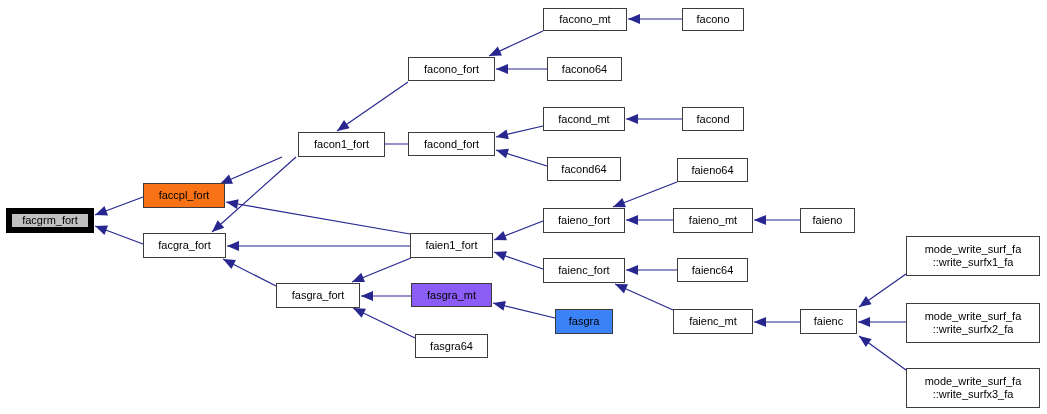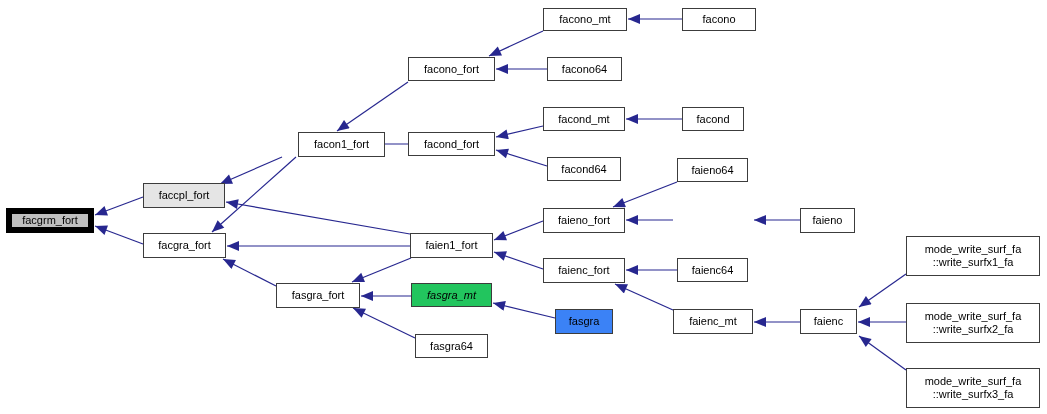--- a/index.html
+++ b/index.html
@@ -76,42 +76,42 @@
       <line x1="411" y1="296" x2="361" y2="296" stroke="#27278f" stroke-width="1.2" marker-end="url(#arrowhead)"></line>
       <line x1="415" y1="338" x2="353" y2="308" stroke="#27278f" stroke-width="1.2" marker-end="url(#arrowhead)"></line>
       <line x1="555" y1="318" x2="493" y2="303" stroke="#27278f" stroke-width="1.2" marker-end="url(#arrowhead)"></line>
       <line x1="906" y1="274" x2="859" y2="307" stroke="#27278f" stroke-width="1.2" marker-end="url(#arrowhead)"></line>
       <line x1="906" y1="322" x2="858" y2="322" stroke="#27278f" stroke-width="1.2" marker-end="url(#arrowhead)"></line>
       <line x1="906" y1="370" x2="859" y2="336" stroke="#27278f" stroke-width="1.2" marker-end="url(#arrowhead)"></line>
     </svg>
 <div class="node highlight" style="left: 6px; top: 208px; width: 88px; height: 25px; background: rgb(192, 192, 192); border-color: rgb(0, 0, 0); color: rgb(0, 0, 0);">
       <span>facgrm_fort</span>
     </div>
-    <div class="node" style="left: 143px; top: 183px; width: 82px; height: 25px; background: #e5e5e5; border-color: rgb(60, 60, 60); color: rgb(0, 0, 0);">
+    <div class="node" style="left: 143px; top: 183px; width: 82px; height: 25px; background: #f97316; border-color: rgb(60, 60, 60); color: rgb(0, 0, 0);">
       <span>faccpl_fort</span>
     </div>
     <div class="node" style="left: 143px; top: 233px; width: 83px; height: 25px; background: rgb(255, 255, 255); border-color: rgb(60, 60, 60); color: rgb(0, 0, 0);">
       <span>facgra_fort</span>
     </div>
     <div class="node" style="left: 273px; top: 132px; width: 87px; height: 25px; background: rgb(255, 255, 255); border-color: rgb(60, 60, 60); color: rgb(0, 0, 0); margin-left: 25px;">
       <span>facon1_fort</span>
     </div>
     <div class="node" style="left: 276px; top: 283px; width: 84px; height: 25px; background: rgb(255, 255, 255); border-color: rgb(60, 60, 60); color: rgb(0, 0, 0);">
       <span>fasgra_fort</span>
     </div>
     <div class="node" style="left: 408px; top: 57px; width: 87px; height: 24px; background: rgb(255, 255, 255); border-color: rgb(60, 60, 60); color: rgb(0, 0, 0);">
       <span>facono_fort</span>
     </div>
     <div class="node" style="left: 408px; top: 132px; width: 87px; height: 24px; background: rgb(255, 255, 255); border-color: rgb(60, 60, 60); color: rgb(0, 0, 0);">
       <span>facond_fort</span>
     </div>
     <div class="node" style="left: 410px; top: 233px; width: 83px; height: 25px; background: rgb(255, 255, 255); border-color: rgb(60, 60, 60); color: rgb(0, 0, 0);">
       <span>faien1_fort</span>
     </div>
-    <div class="node" style="left: 411px; top: 283px; width: 81px; height: 24px; background: #22c55e; border-color: rgb(60, 60, 60); color: rgb(0, 0, 0); font-style: italic;">
+    <div class="node" style="left: 411px; top: 283px; width: 81px; height: 24px; background: #8b5cf6; border-color: rgb(60, 60, 60); color: rgb(0, 0, 0);">
       <span>fasgra_mt</span>
     </div>
     <div class="node" style="left: 415px; top: 334px; width: 73px; height: 24px; background: rgb(255, 255, 255); border-color: rgb(60, 60, 60); color: rgb(0, 0, 0);">
       <span>fasgra64</span>
     </div>
     <div class="node" style="left: 543px; top: 8px; width: 84px; height: 23px; background: rgb(255, 255, 255); border-color: rgb(60, 60, 60); color: rgb(0, 0, 0);">
       <span>facono_mt</span>
     </div>
     <div class="node" style="left: 547px; top: 57px; width: 75px; height: 24px; background: rgb(255, 255, 255); border-color: rgb(60, 60, 60); color: rgb(0, 0, 0);">
       <span>facono64</span>
@@ -124,28 +124,31 @@
     </div>
     <div class="node" style="left: 543px; top: 208px; width: 82px; height: 25px; background: rgb(255, 255, 255); border-color: rgb(60, 60, 60); color: rgb(0, 0, 0);">
       <span>faieno_fort</span>
     </div>
     <div class="node" style="left: 543px; top: 258px; width: 82px; height: 25px; background: rgb(255, 255, 255); border-color: rgb(60, 60, 60); color: rgb(0, 0, 0);">
       <span>faienc_fort</span>
     </div>
     <div class="node" style="left: 555px; top: 309px; width: 58px; height: 25px; background: #3b82f6; border-color: rgb(60, 60, 60); color: rgb(0, 0, 0);">
       <span>fasgra</span>
     </div>
-    <div class="node" style="left: 682px; top: 8px; width: 74px; height: 23px; background: rgb(255, 255, 255); border-color: rgb(60, 60, 60); color: rgb(0, 0, 0);">
+    <div class="node" style="left: 682px; top: 8px; width: 62px; height: 23px; background: rgb(255, 255, 255); border-color: rgb(60, 60, 60); color: rgb(0, 0, 0);">
       <span>facono</span>
     </div>
     <div class="node" style="left: 682px; top: 107px; width: 62px; height: 24px; background: rgb(255, 255, 255); border-color: rgb(60, 60, 60); color: rgb(0, 0, 0);">
       <span>facond</span>
     </div>
     <div class="node" style="left: 677px; top: 158px; width: 71px; height: 24px; background: rgb(255, 255, 255); border-color: rgb(60, 60, 60); color: rgb(0, 0, 0);">
       <span>faieno64</span>
+    </div>
+    <div class="node" style="left: 673px; top: 208px; width: 80px; height: 25px; background: rgb(255, 255, 255); border-color: rgb(60, 60, 60); color: rgb(0, 0, 0);">
+      <span>faieno_mt</span>
     </div>
     <div class="node" style="left: 677px; top: 258px; width: 71px; height: 24px; background: rgb(255, 255, 255); border-color: rgb(60, 60, 60); color: rgb(0, 0, 0);">
       <span>faienc64</span>
     </div>
     <div class="node" style="left: 673px; top: 309px; width: 80px; height: 25px; background: rgb(255, 255, 255); border-color: rgb(60, 60, 60); color: rgb(0, 0, 0);">
       <span>faienc_mt</span>
     </div>
     <div class="node" style="left: 800px; top: 208px; width: 55px; height: 25px; background: rgb(255, 255, 255); border-color: rgb(60, 60, 60); color: rgb(0, 0, 0);">
       <span>faieno</span>
     </div>

